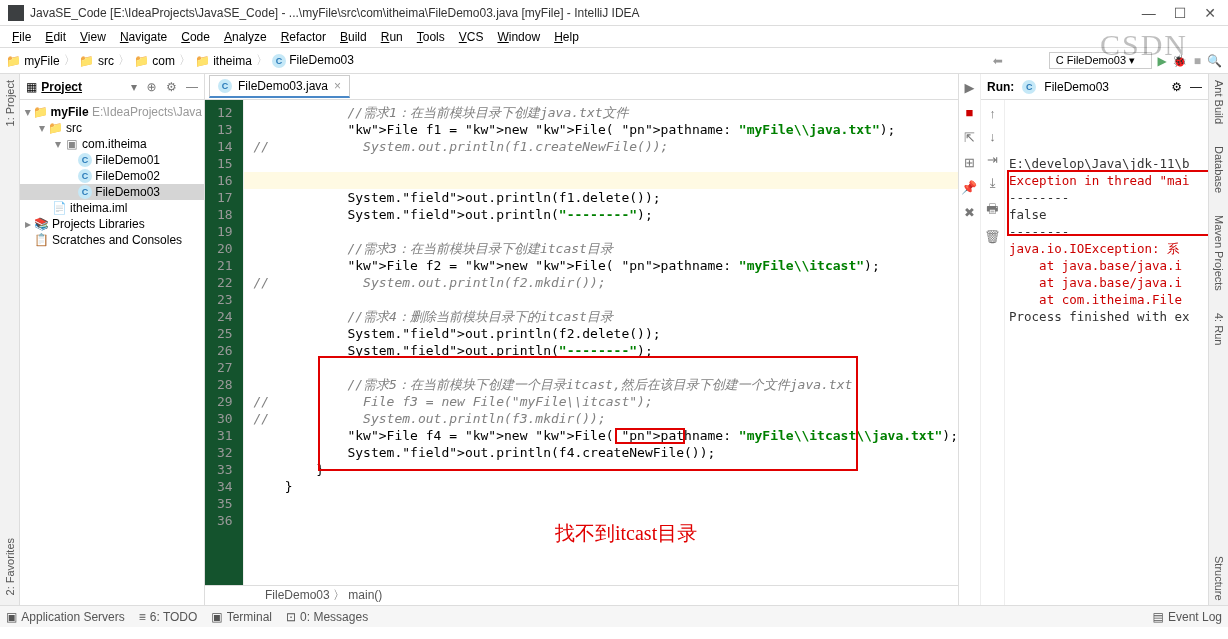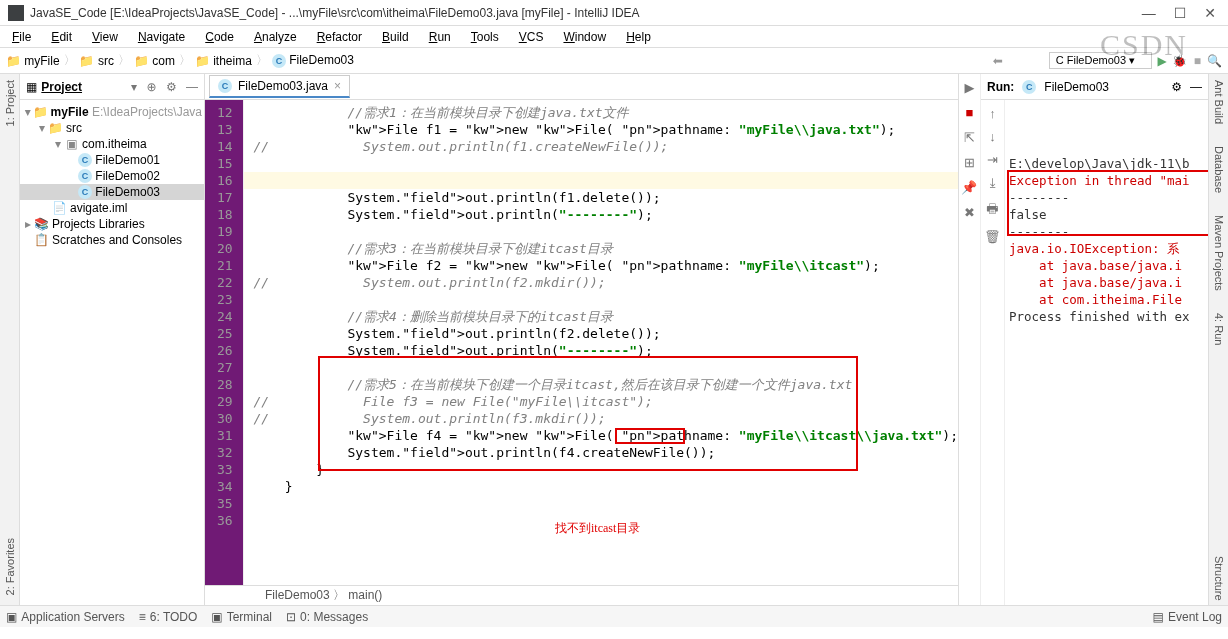--- a/index.html
+++ b/index.html
@@ -2,21 +2,21 @@
 <html><head>
 <meta charset="utf-8">
 <style>
 * { margin:0; padding:0; box-sizing:border-box; }
 body { font-family:"Segoe UI",Arial,sans-serif; font-size:12px; background:#fff; color:#000; width:1228px; height:639px; overflow:hidden; position:relative; }
 .titlebar { height:26px; background:#fff; display:flex; align-items:center; padding:0 8px; border-bottom:1px solid #ddd; }
 .titlebar .app-icon { width:16px; height:16px; background:#3c3f41; margin-right:6px; }
 .titlebar .title { flex:1; font-size:12px; color:#333; }
 .winbtns { display:flex; gap:18px; margin-right:4px; }
 .winbtns span { font-size:14px; color:#555; }
-.menubar { height:22px; display:flex; align-items:center; padding:0 6px; gap:8px; border-bottom:1px solid #ddd; }
+.menubar { height:22px; display:flex; align-items:center; padding:0 6px; gap:2px; border-bottom:1px solid #ddd; }
 .menubar span { padding:2px 6px; cursor:pointer; }
 .menubar span u { text-decoration:underline; }
 .navbar { height:26px; display:flex; align-items:center; padding:0 6px; border-bottom:1px solid #ddd; justify-content:space-between; }
 .crumbs { display:flex; align-items:center; gap:4px; }
 .crumbs .folder-icon { color:#6a9fb5; }
 .crumbs .java-icon { display:inline-block; width:14px; height:14px; border-radius:50%; background:#c5e8f7; color:#2b7bb9; font-size:9px; text-align:center; line-height:14px; font-weight:bold; }
 .nav-right { display:flex; align-items:center; gap:6px; }
 .nav-right .dropdown { border:1px solid #ccc; padding:1px 16px 1px 6px; font-size:11px; position:relative;margin-left:40px; }
 .main { display:flex; height:531px; }
 .side-tabs-left, .side-tabs-right { width:20px; background:#f2f2f2; border-right:1px solid #ddd; display:flex; flex-direction:column; align-items:center; padding-top:2px; gap:14px; }
@@ -33,28 +33,28 @@
 .tree-row .ic { width:16px; text-align:center; margin-right:2px; }
 .tree-row.sel { background:#d5d5d5; }
 .fold { color:#b07219; }
 .pkg { color:#888; }
 .jcls { display:inline-block; width:14px; height:14px; border-radius:50%; background:#c5e8f7; color:#2b7bb9; font-size:9px; text-align:center; line-height:14px; font-weight:bold; }
 .editor { flex:1; display:flex; flex-direction:column; min-width:0; }
 .tabrow { height:26px; display:flex; align-items:center; border-bottom:1px solid #ddd; padding-left:4px; }
 .etab { display:flex; align-items:center; gap:6px; padding:3px 8px; border:1px solid #ccc; border-bottom:2px solid #4a88c7; background:#fff; font-size:12px; }
 .etab .close { color:#999; }
 .codewrap { flex:1; display:flex; overflow:hidden; position:relative; }
-.gutter { width:54px; background:#701a75; border-right:1px solid #eee; text-align:right; padding:4px 10px 0 0; color:#999; font-family:Consolas,monospace; font-size:13px; line-height:17px; }
+.gutter { width:54px; background:#14532d; border-right:1px solid #eee; text-align:right; padding:4px 10px 0 0; color:#999; font-family:Consolas,monospace; font-size:13px; line-height:17px; }
 .code { flex:1; font-family:Consolas,"Microsoft YaHei",monospace; font-size:13px; line-height:17px; padding:4px 0 0 10px; white-space:pre; position:relative; }
 .code .cm { color:#808080; font-style:italic; }
 .code .st { color:#008000; font-weight:bold; }
 .hl-line { position:absolute; left:0; right:0; height:17px; background:#fffae3; z-index:0; }
 .redbox1 { position:absolute; border:2px solid #e00000; left:318px; top:356px; width:540px; height:115px; pointer-events:none; }
 .redbox2 { position:absolute; border:2px solid #e00000; left:615px; top:428px; width:70px; height:16px; pointer-events:none; }
-.redtext { position:absolute; left:555px; top:520px; color:#e00000; font-size:12px; font-family:"Microsoft YaHei"; }
+.redtext { position:absolute; left:555px; top:520px; color:#e00000; font-size:20px; font-family:"Microsoft YaHei"; }
 .breadcrumb-bottom { height:20px; border-top:1px solid #ddd; display:flex; align-items:center; padding-left:60px; color:#555; font-size:12px; }
 .run-panel { width:250px; border-left:1px solid #ddd; display:flex; }
 .run-tools { width:24px; display:flex; flex-direction:column; align-items:center; gap:8px; padding-top:6px; background:#fff; border-right:1px solid #eee; }
 .run-tools span { color:#777; font-size:13px; }
 .run-content { flex:1; display:flex; flex-direction:column; }
 .run-header { height:26px; display:flex; align-items:center; padding:0 6px; border-bottom:1px solid #ddd; gap:8px; }
 .run-header .rtitle { font-weight:bold; }
 .console { flex:1; font-family:Consolas,monospace; font-size:12.5px; line-height:17px; padding:4px 4px; white-space:pre; overflow:hidden; background:#fff; position:relative; }
 .console .err { color:#c00; }
 .console .out { color:#333; }
@@ -149,21 +149,21 @@
       <div class="tree-row" style="padding-left:32px">
           <span class="chev">▾</span>
           <span class="ic pkg">▣</span>
           <span>com.itheima</span>
         </div>
       <div class="tree-row" style="padding-left:58px"><span class="jcls">C</span>&nbsp;<span>FileDemo01</span></div>
       <div class="tree-row" style="padding-left:58px"><span class="jcls">C</span>&nbsp;<span>FileDemo02</span></div>
       <div class="tree-row sel" style="padding-left:58px"><span class="jcls">C</span>&nbsp;<span>FileDemo03</span></div>
       <div class="tree-row" style="padding-left:32px">
           <span class="ic">📄</span>
-          <span>avigate.iml</span>
+          <span>itheima.iml</span>
         </div>
       <div class="tree-row">
           <span class="chev">▸</span>
           <span class="ic">📚</span>
           <span>Projects Libraries</span>
         </div>
       <div class="tree-row" style="padding-left:14px">
           <span class="ic">📋</span>
           <span>Scratches and Consoles</span>
         </div>

